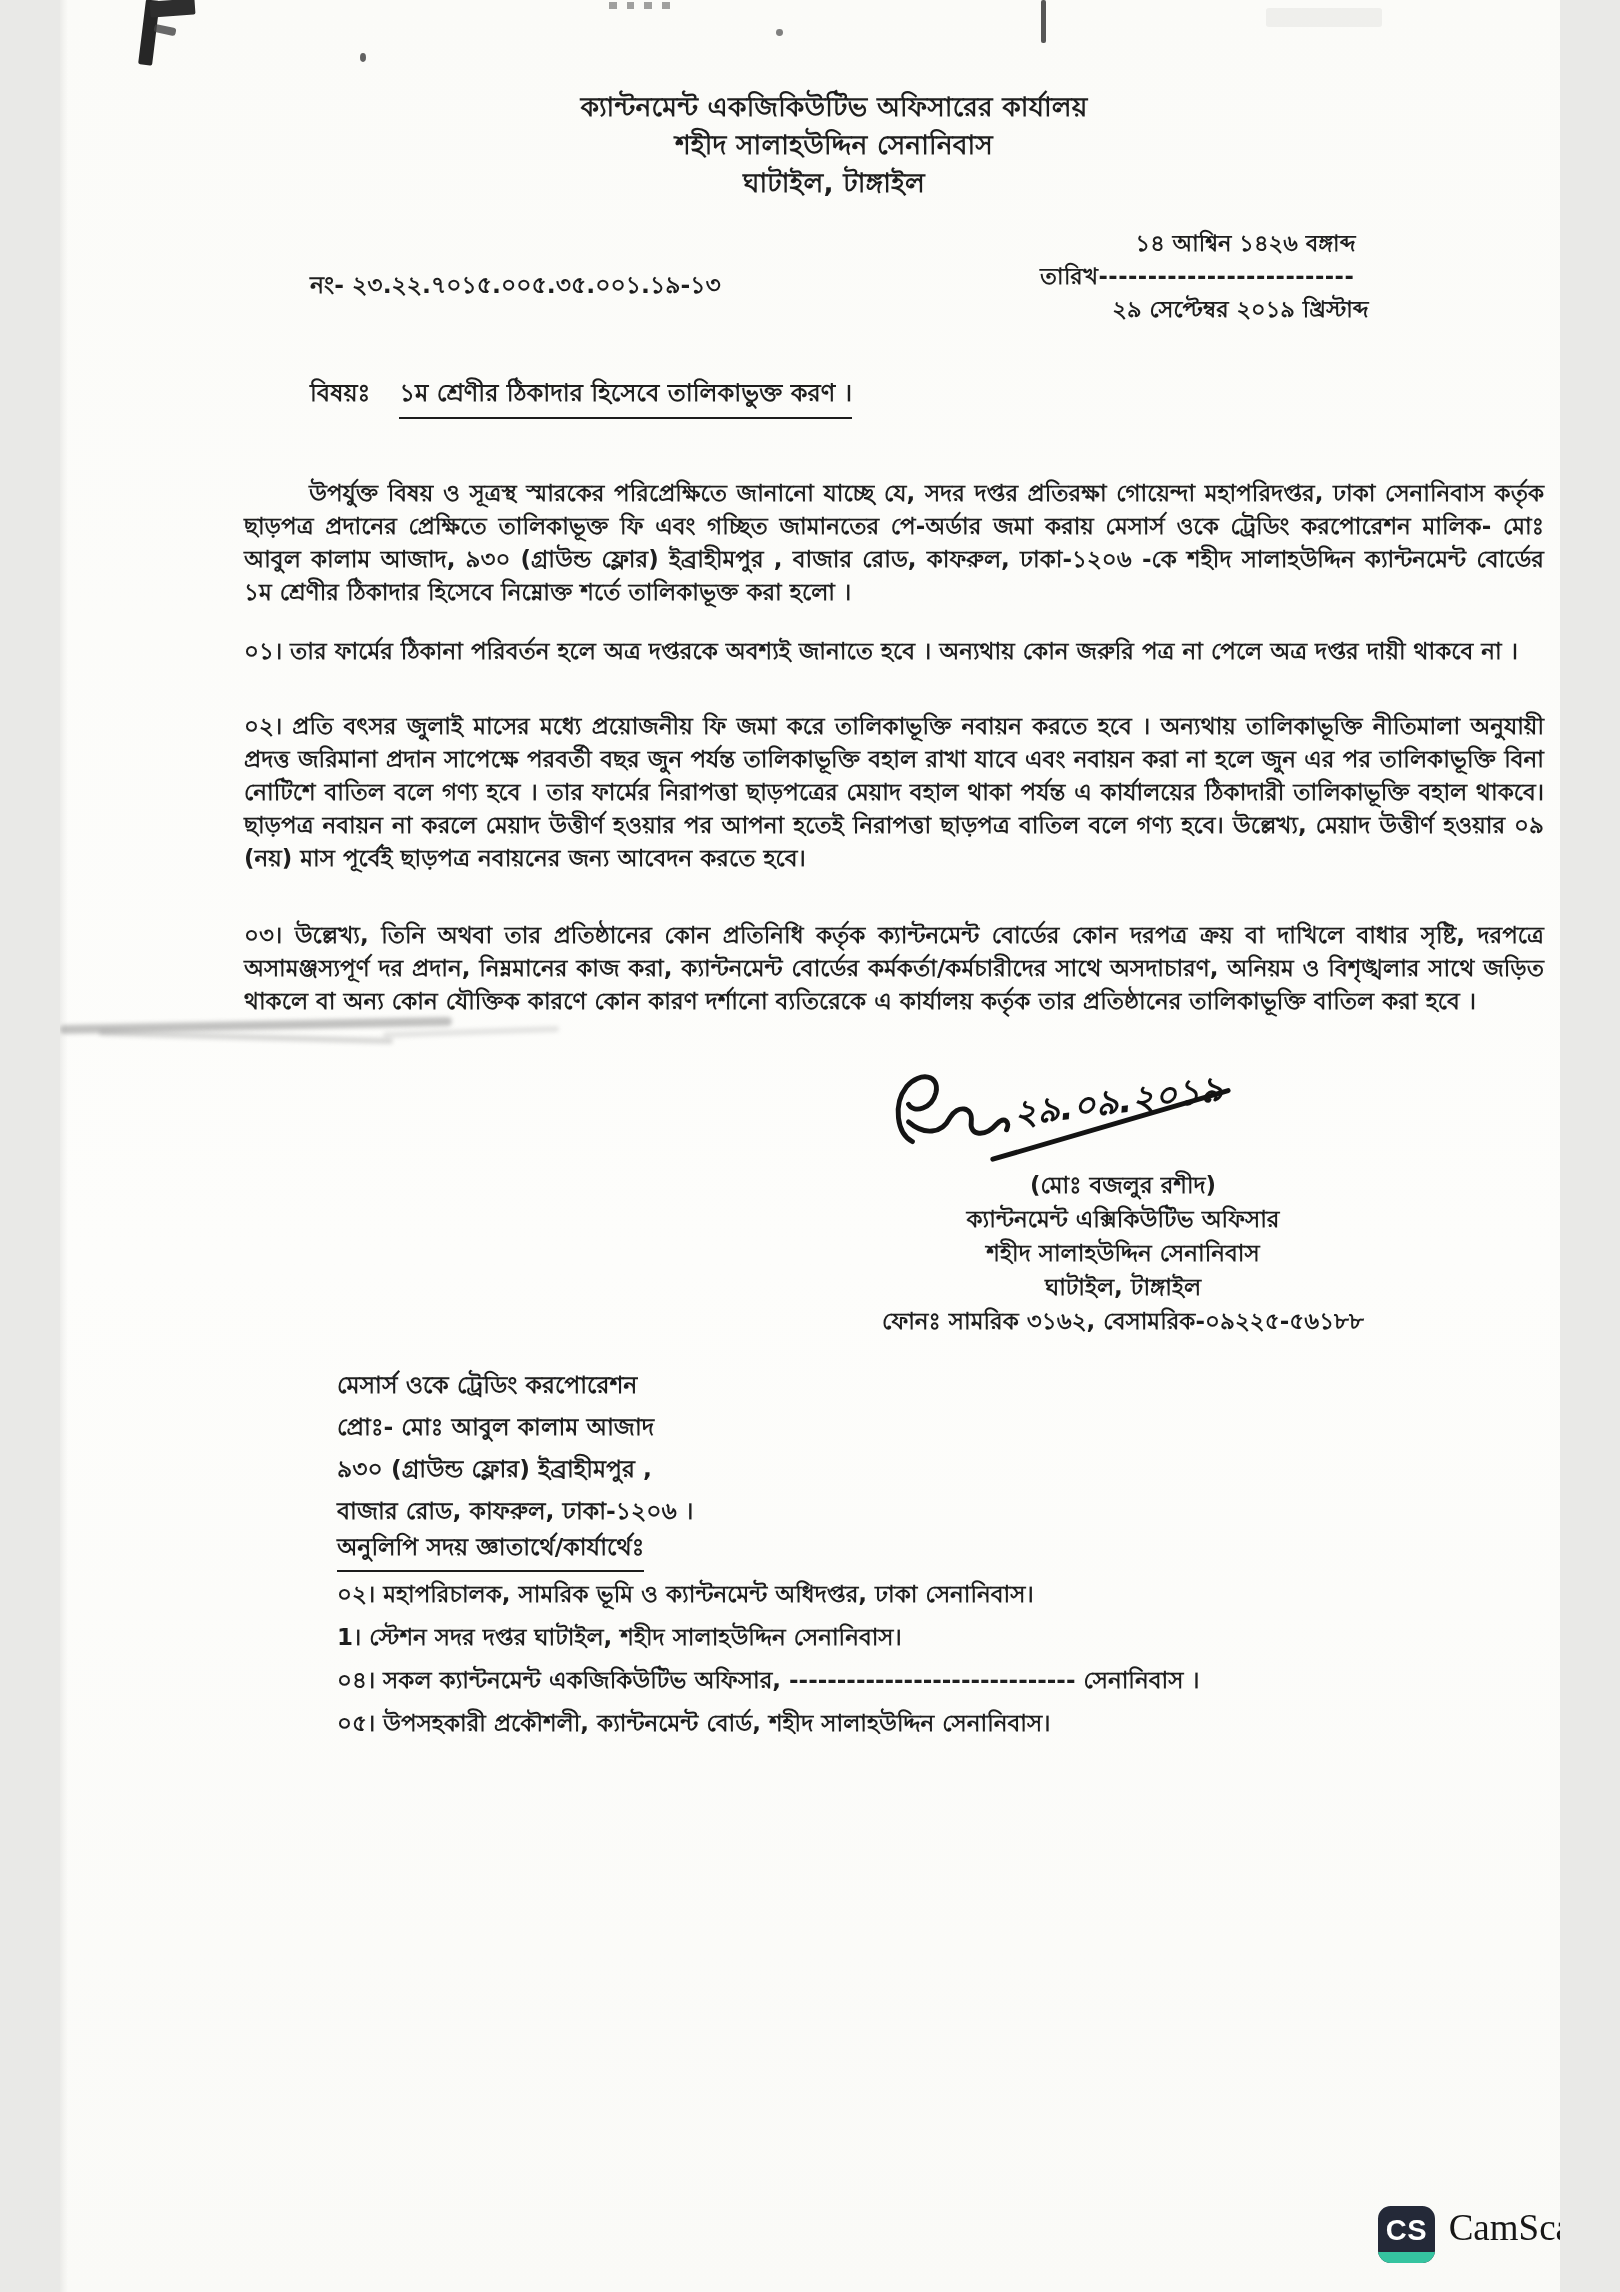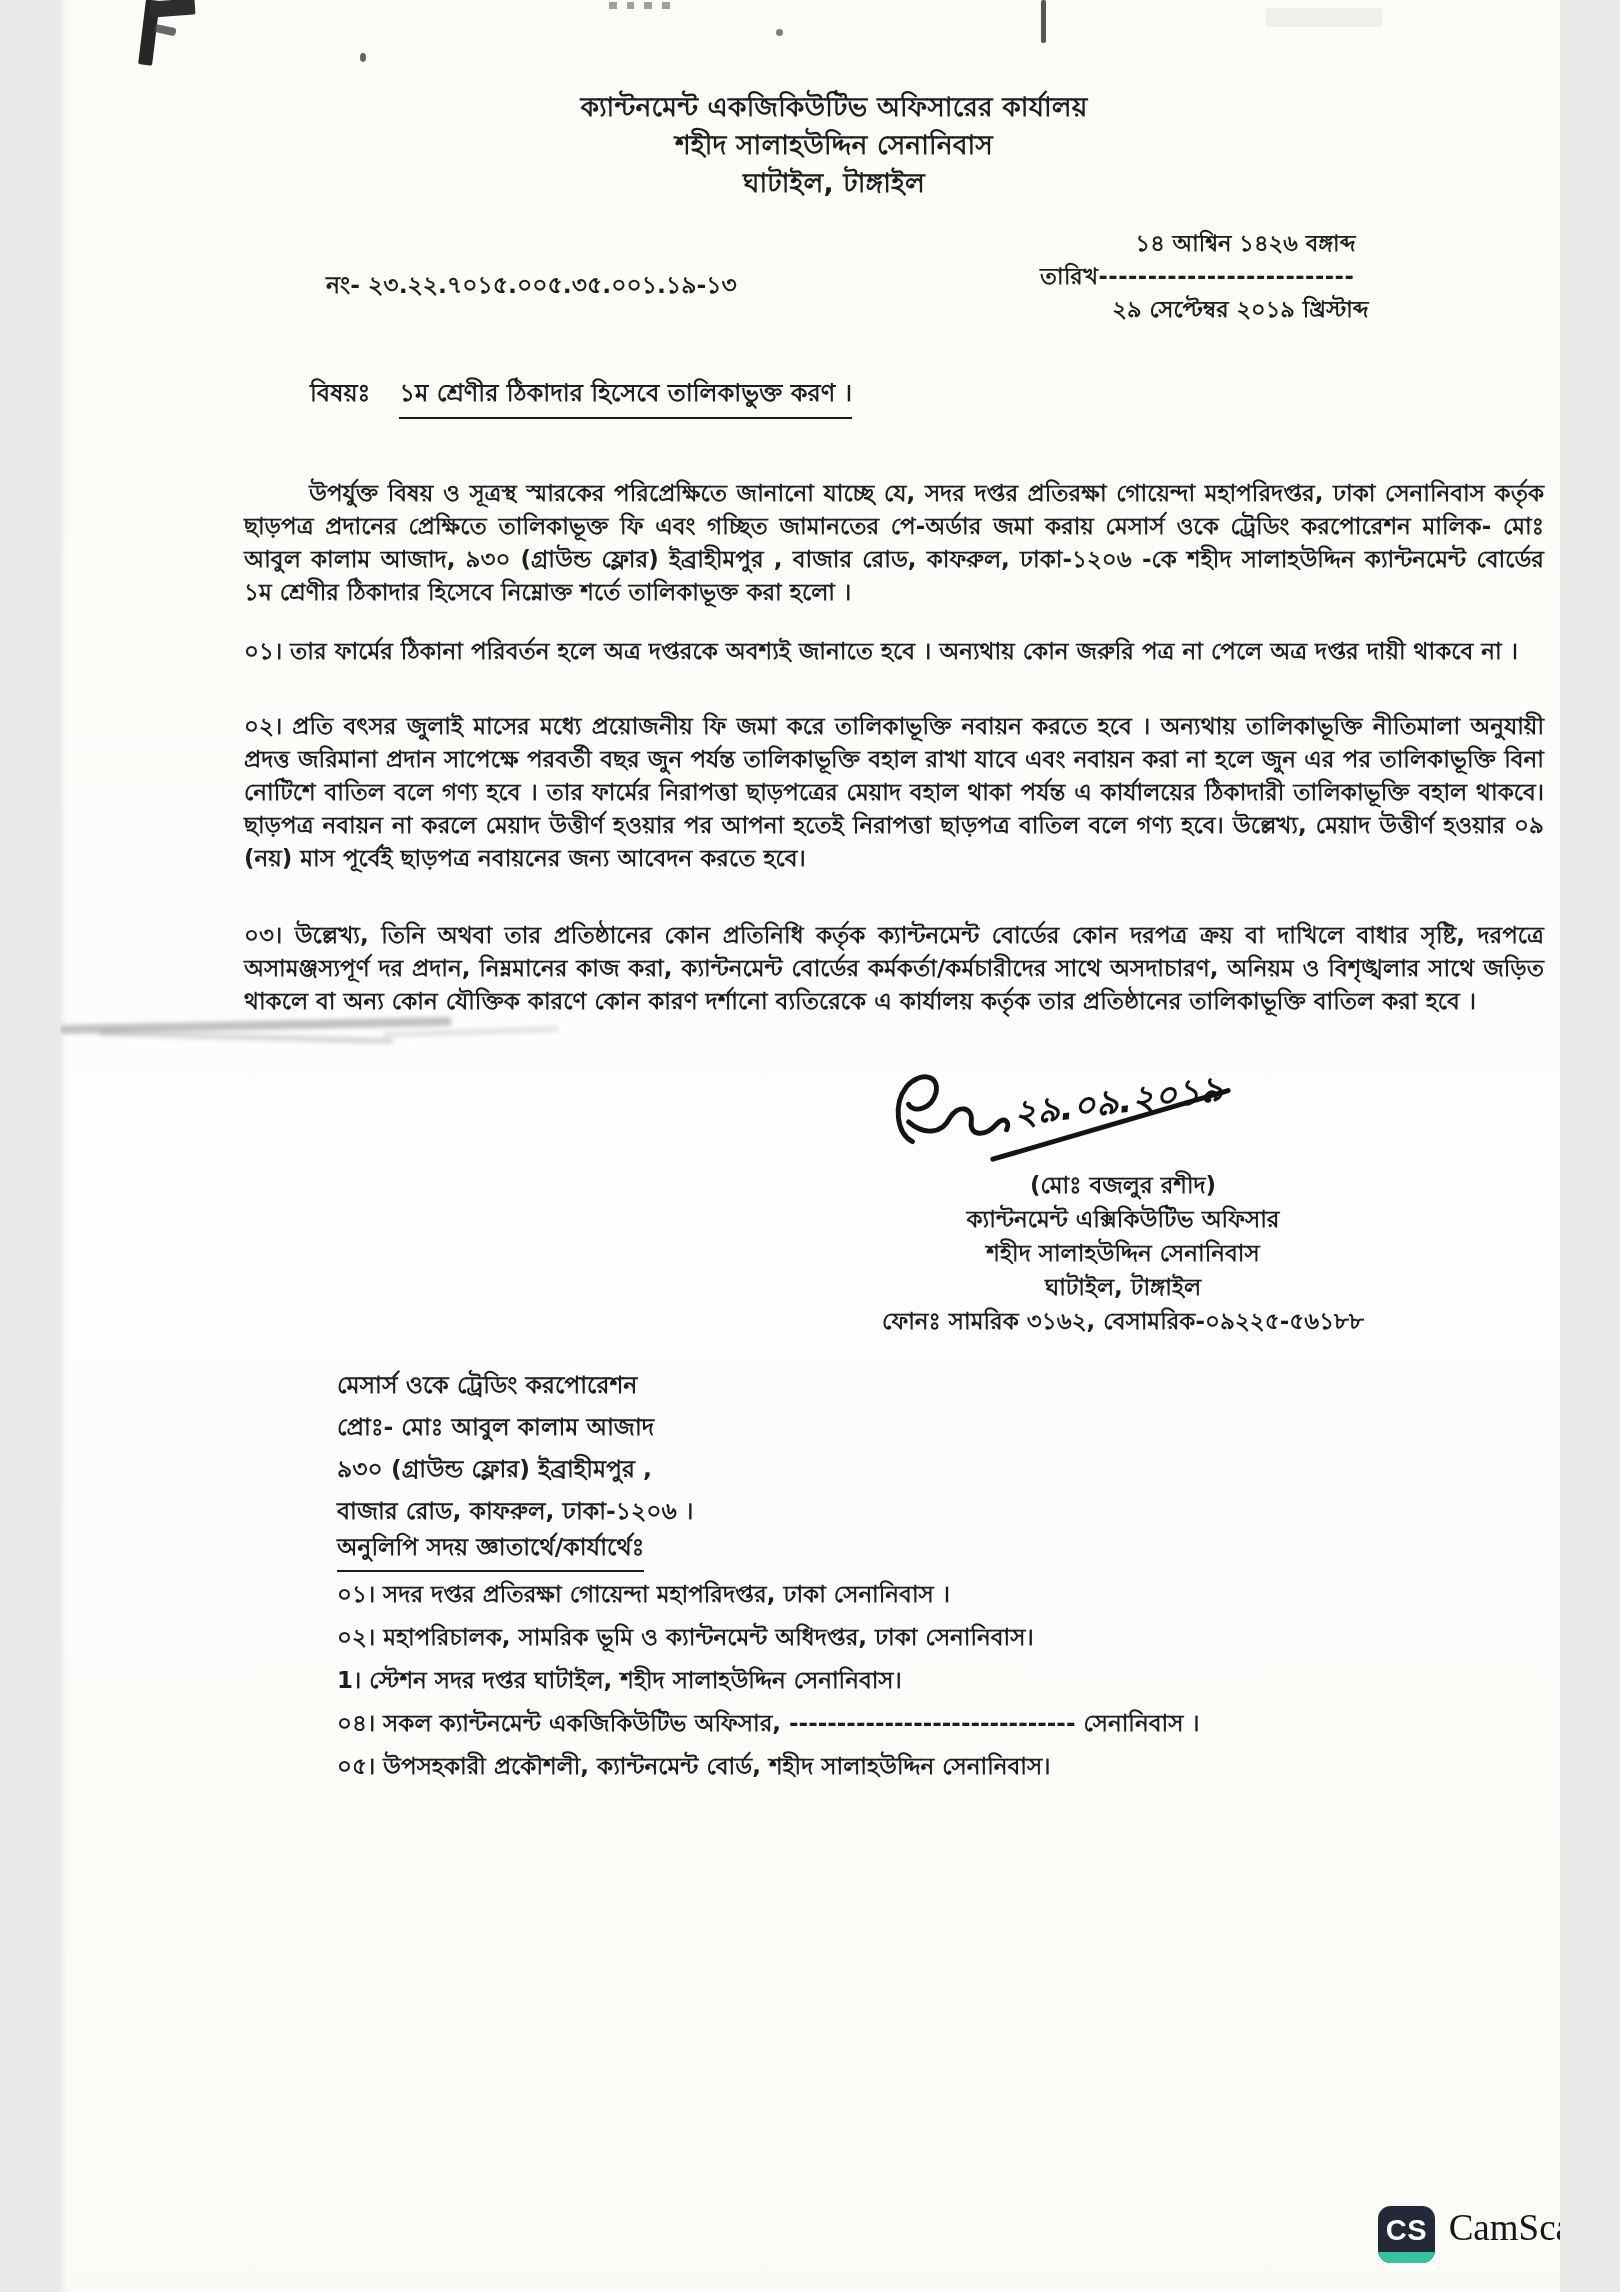--- a/index.html
+++ b/index.html
@@ -18,21 +18,21 @@
 
   
   .letterhead {
     position: absolute; top: 88px; left: 235px; width: 1078px;
     text-align: center; line-height: 37px; font-size: 26.5px; font-weight: 700;
     letter-spacing: 0.2px;
   }
   .letterhead div { margin-bottom: 1px; }
 
   
-  .ref-no { position: absolute; top: 267px; left: 250px; font-size: 23.5px; font-weight: 700; margin-left: 16px; }
+  .ref-no { position: absolute; top: 267px; left: 250px; font-size: 23.5px; font-weight: 700; }
   .date-block { position: absolute; top: 227px; left: 980px; width: 372px; font-size: 22.5px; font-weight: 700; line-height: 33px; }
   .date-block .l1 { text-align: center; padding-left: 39px; }
   .date-block .l2 { text-align: left; letter-spacing: 0.5px; }
   .date-block .l3 { text-align: center; padding-left: 29px; }
 
   
   .subject-row { position: absolute; top: 374px; left: 250px; font-size: 24px; font-weight: 700; display: flex; gap: 29px; align-items: baseline; }
   .subject-row .subject-text { border-bottom: 2.5px solid #1c1c1c; padding-bottom: 3px; }
   .source-line { position: absolute; top: 429px; left: 250px; font-size: 22.5px; font-weight: 600; }
 
@@ -151,21 +151,20 @@
 
   <div class="addressee bn">
     <div>মেসার্স  ওকে ট্রেডিং করপোরেশন</div>
     <div>প্রোঃ- মোঃ  আবুল কালাম আজাদ</div>
     <div>৯৩০ (গ্রাউন্ড ফ্লোর) ইব্রাহীমপুর ,</div>
     <div>বাজার রোড, কাফরুল, ঢাকা-১২০৬ ।</div>
   </div>
 
   <div class="cc-heading bn">অনুলিপি সদয় জ্ঞাতার্থে/কার্যার্থেঃ</div>
   <ul class="cc-list bn">
-    <li>০১।  সদর দপ্তর প্রতিরক্ষা গোয়েন্দা মহাপরিদপ্তর, ঢাকা  সেনানিবাস ।</li>
     <li>০২।  মহাপরিচালক, সামরিক ভূমি ও ক্যান্টনমেন্ট  অধিদপ্তর, ঢাকা সেনানিবাস।</li>
     <li>1।  স্টেশন সদর দপ্তর ঘাটাইল, শহীদ সালাহউদ্দিন সেনানিবাস।</li>
     <li>০৪।  সকল  ক্যান্টনমেন্ট  একজিকিউটিভ অফিসার, ------------------------------ সেনানিবাস ।</li>
     <li>০৫।  উপসহকারী  প্রকৌশলী, ক্যান্টনমেন্ট বোর্ড, শহীদ সালাহউদ্দিন সেনানিবাস।</li>
   </ul>
 
   <div class="cs-footer">
     <div class="cs-logo">
       <span class="cs-mono">CS</span>
       <div class="cs-strip"></div>

